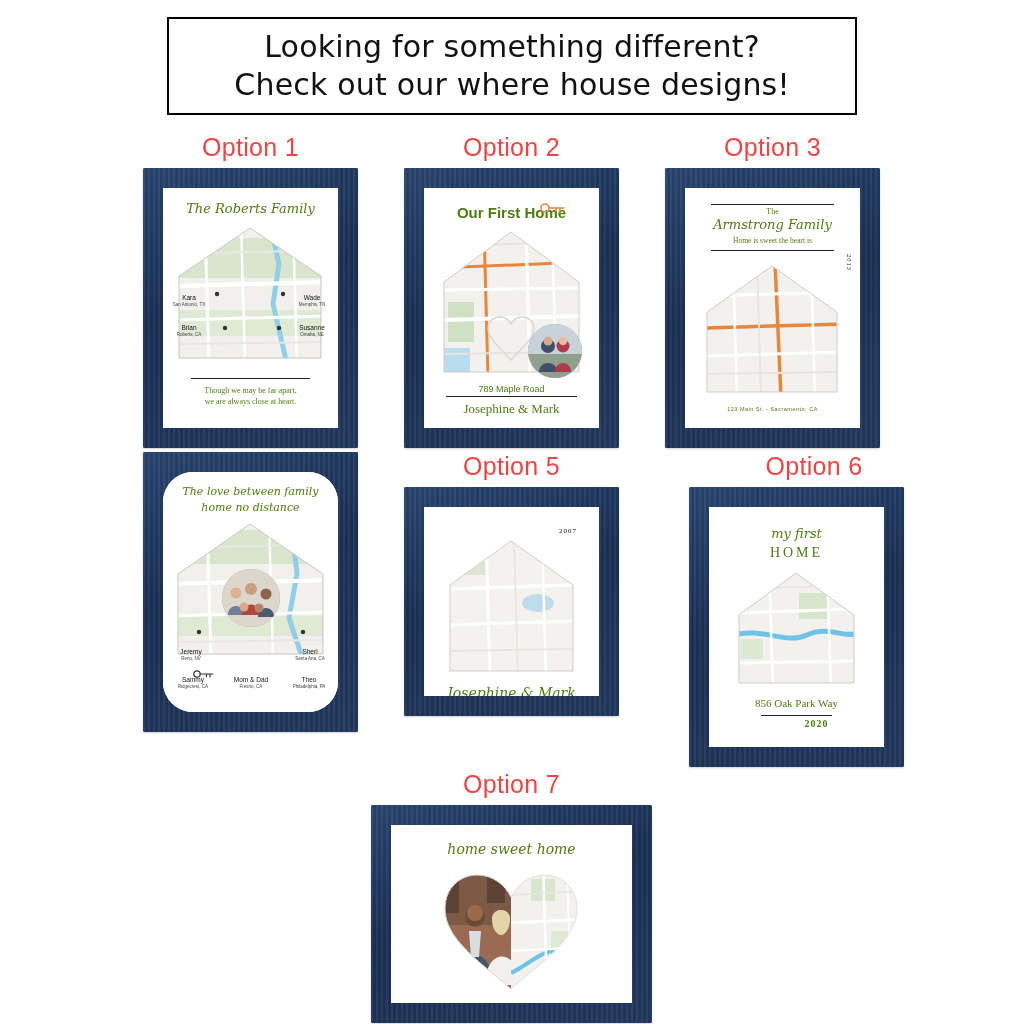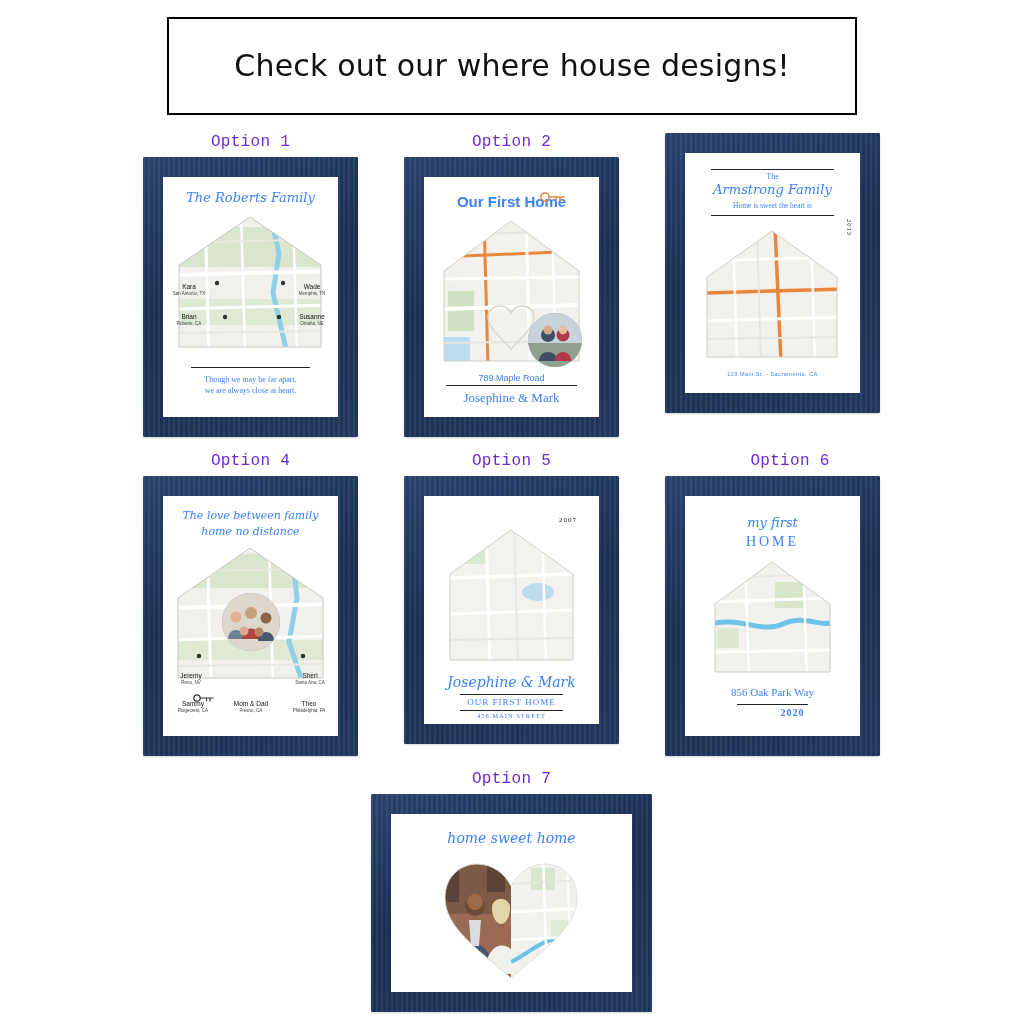--- a/index.html
+++ b/index.html
@@ -39,23 +39,23 @@
     color: #111;
     white-space: nowrap;
   }
 
   
   .option {
     position: absolute;
   }
   .option-title {
     text-align: center;
-    font-family: Liberation Mono, monospace;
-    font-size: 16px;
-    color: #6d28d9;
+    font-family: Liberation Sans, sans-serif;
+    font-size: 25px;
+    color: #ef4444;
     margin-bottom: 6px;
     letter-spacing: 0.3px;
   }
   .frame {
     position: relative;
     box-sizing: border-box;
     background: #1d3557;
     border-radius: 2px;
     box-shadow: 0 1px 2px rgba(0,0,0,0.18);
     overflow: hidden;
@@ -80,21 +80,21 @@
   
   .art {
     position: absolute;
     inset: 0;
     background: #fff;
   }
   .art-txt {
     position: absolute;
     width: 100%;
     text-align: center;
-    color: #3b82f6;
+    color: #4d7c0f;
     line-height: 1.15;
   }
   .script {
     font-family: "DejaVu Serif", serif;
     font-style: italic;
   }
   .serif { font-family: "Liberation Serif", serif; }
   .sans  { font-family: "Liberation Sans", sans-serif; }
 
   .map-house { position: absolute; }
@@ -115,20 +115,21 @@
   }
   .photo-heart { position: absolute; z-index: 4; }
 
   
   .key-ico { position: absolute; }
 </style>
 </head>
 <body>
 
 <div class="banner">
+  <div class="banner-line">Looking for something different?</div>
   <div class="banner-line">Check out our where house designs!</div>
 </div>
 
 <div class="option" style="left:143px; top:133px; width:215px;">
   <div class="option-title">Option 1</div>
   <div class="frame" style="width:215px; height:280px;">
     <div class="mat" style="left:20px; top:20px; right:20px; bottom:20px;">
       <div class="art">
 
         <div class="art-txt script" style="top:14px; font-size:13px;">The Roberts Family</div>
@@ -236,20 +237,21 @@
 
         <div class="art-txt sans" style="top:196px; font-size:9px;">789 Maple Road</div>
         <div class="hr" style="left:22px; top:208px; width:131px;"></div>
         <div class="art-txt serif" style="top:214px; font-size:13px;">Josephine &amp; Mark</div>
       </div>
     </div>
   </div>
 </div>
 
 <div class="option" style="left:665px; top:133px; width:215px;">
+  <div class="option-title">Option 3</div>
   <div class="frame" style="width:215px; height:280px;">
     <div class="mat" style="left:20px; top:20px; right:20px; bottom:20px;">
       <div class="art">
         <div class="hr" style="left:26px; top:16px; width:123px;"></div>
         <div class="art-txt serif" style="top:19px; font-size:8px;">The</div>
         <div class="art-txt script" style="top:30px; font-size:13px;">Armstrong Family</div>
         <div class="art-txt serif" style="top:49px; font-size:7.5px;">Home is sweet the heart is</div>
         <div class="hr" style="left:26px; top:62px; width:123px;"></div>
 
         <div style="position:absolute; right:6px; top:66px; width:10px; text-align:center; font-family:'Liberation Serif',serif; font-size:6.5px; letter-spacing:1px; line-height:1.5; writing-mode:vertical-rl;">2013</div>
@@ -274,23 +276,22 @@
           <path d="M69 4 L134 50 L134 130 L4 130 L4 50 Z" fill="none" stroke="#cfcdc7" stroke-width="1"></path>
         </svg>
 
         <div class="art-txt sans addr" style="top:218px; font-size:5.5px;">123 Main St. - Sacramento, CA</div>
       </div>
     </div>
   </div>
 </div>
 
 <div class="option" style="left:143px; top:452px; width:215px;">
-  <div class="option-title">Option 4</div>
   <div class="frame" style="width:215px; height:280px;">
-    <div class="mat" style="left:20px; top:20px; right:20px; bottom:20px;">
+    <div class="mat" style="left:20px; top:20px; right:20px; bottom:20px;border-radius:30px;">
       <div class="art">
         <div class="art-txt script" style="top:14px; font-size:11px;">The love between family</div>
         <div class="art-txt script" style="top:30px; font-size:11px;">home no distance</div>
 
         <svg class="map-house" style="left:10px; top:48px;" width="155" height="140" viewBox="0 0 155 140">
           <defs>
             <clipPath id="h4">
               <path d="M77 4 L150 54 L150 134 L5 134 L5 54 Z"></path>
             </clipPath>
           </defs>
@@ -350,21 +351,21 @@
           <div class="pin-name" style="font-size:6.5px;">Theo</div>
           <div class="pin-sub" style="font-size:4.5px;">Philadelphia, PA</div>
         </div>
       </div>
     </div>
   </div>
 </div>
 
 <div class="option" style="left:404px; top:452px; width:215px;">
   <div class="option-title">Option 5</div>
-  <div class="frame" style="width:215px; height:268px;">
+  <div class="frame" style="width:215px; height:229px;">
     <div class="mat" style="left:20px; top:20px; right:20px; bottom:20px;">
       <div class="art">
         <div style="position:absolute; right:22px; top:20px; font-family:'Liberation Serif',serif; font-size:7px; letter-spacing:1px;">2007</div>
 
         <svg class="map-house" style="left:22px; top:30px;" width="131" height="140" viewBox="0 0 131 140">
           <defs>
             <clipPath id="h5">
               <path d="M65 4 L127 48 L127 134 L4 134 L4 48 Z"></path>
             </clipPath>
           </defs>
@@ -385,21 +386,21 @@
         <div class="art-txt script" style="top:178px; font-size:14px;">Josephine &amp; Mark</div>
         <div class="hr" style="left:36px; top:198px; width:103px;"></div>
         <div class="art-txt serif" style="top:201px; font-size:9px; letter-spacing:1px;">OUR FIRST HOME</div>
         <div class="hr" style="left:36px; top:214px; width:103px;"></div>
         <div class="art-txt serif" style="top:216px; font-size:6.5px; letter-spacing:1px;">456 MAIN STREET</div>
       </div>
     </div>
   </div>
 </div>
 
-<div class="option" style="left:665px; top:452px; width:250px;">
+<div class="option" style="left:689px; top:452px; width:250px;">
   <div class="option-title">Option 6</div>
   <div class="frame" style="width:215px; height:280px;">
     <div class="mat" style="left:20px; top:20px; right:20px; bottom:20px;">
       <div class="art">
         <div class="art-txt script" style="top:20px; font-size:13px;">my first</div>
         <div class="art-txt serif" style="top:38px; font-size:14px; letter-spacing:3px;">HOME</div>
 
         <svg class="map-house" style="left:26px; top:62px;" width="123" height="120" viewBox="0 0 123 120">
           <defs>
             <clipPath id="h6">

